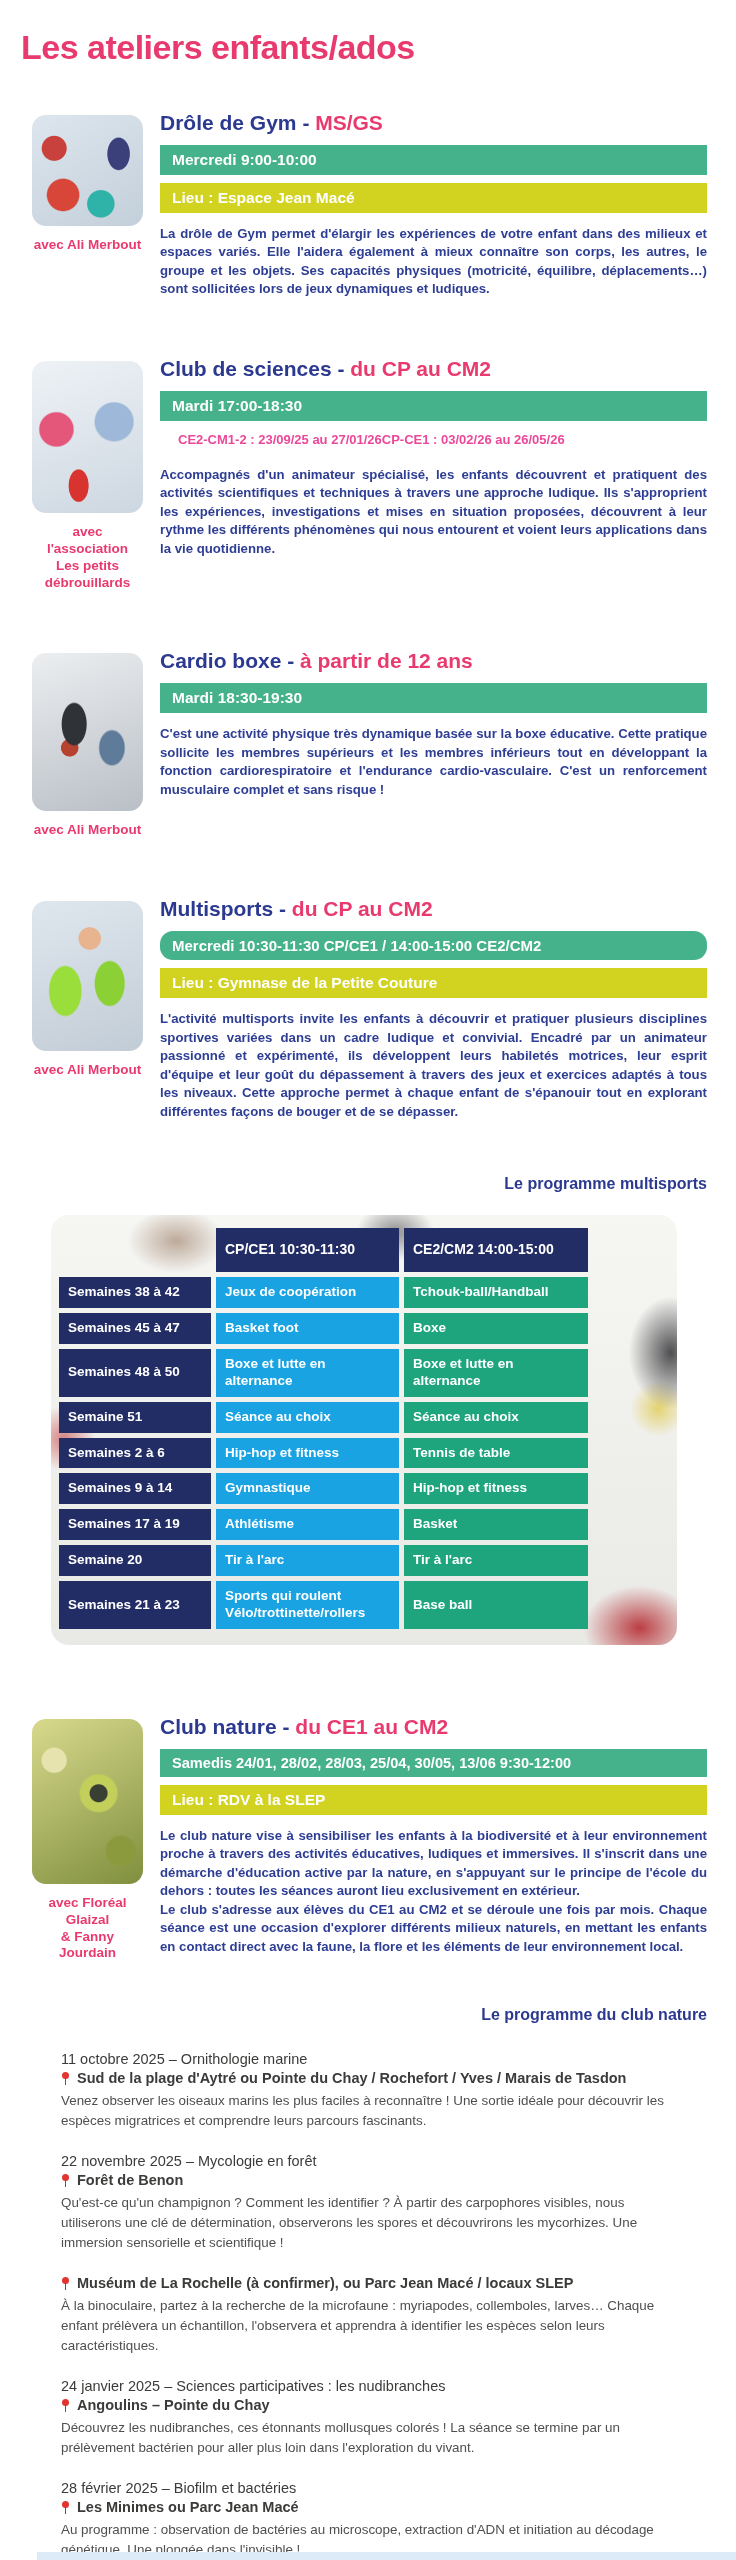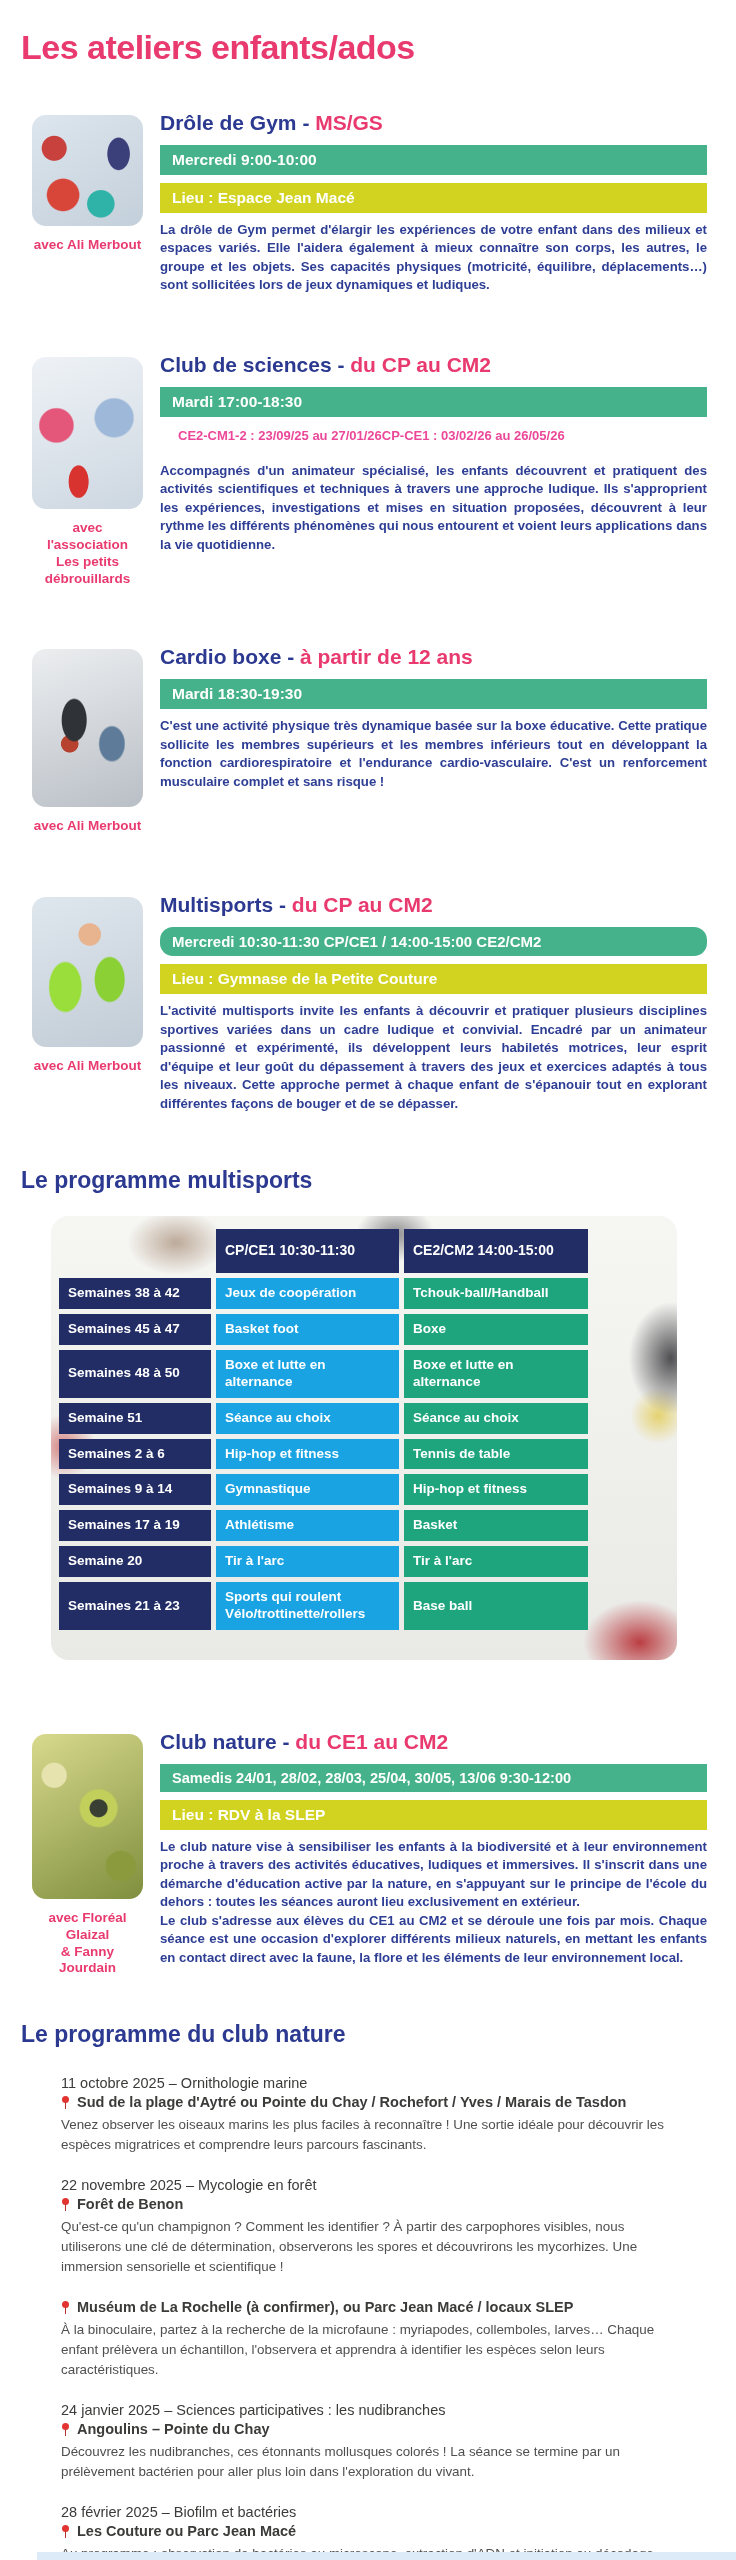--- a/index.html
+++ b/index.html
@@ -41,26 +41,26 @@
       radial-gradient(24px 24px at 80% 80%,#8a9a3c 0 60%,transparent 66%),
       linear-gradient(150deg,#d8d98c,#7f8f3e);}
   .caption{color:#e93a6f;font-weight:bold;font-size:13.5px;line-height:1.25;margin-top:11px;white-space:pre-line;}
   .content-col{flex:1;min-width:0;}
   .sec-title{color:#2b3990;font-size:21px;font-weight:bold;margin:-4px 0 10px 0;}
   .sec-title .accent{color:#e93a6f;}
   .banner{color:#ffffff;font-weight:bold;font-size:15.5px;padding:6px 12px;margin-bottom:8px;}
   .banner.green{background:#45b28c;}
   .banner.yellow{background:#d2d321;}
   .sessions{display:flex;justify-content:flex-start;color:#ec4899;font-weight:bold;font-size:13px;padding:3px 10px 2px 18px;margin-bottom:17px;}
-  .desc{color:#2e3e94;font-weight:bold;font-size:13.2px;line-height:1.4;text-align:justify;margin-top:4px;}
+  .desc{color:#2e3e94;font-weight:bold;font-size:13.2px;line-height:1.4;text-align:justify;margin-top:12px;}
   .desc + .desc{margin-top:0;}
 
   
-  .center-title{color:#2b3990;font-size:23px;font-weight:bold;text-align:left;margin:0 0 22px 0;}
-  .ms-card{width:626px;margin:0 auto 74px auto;border-radius:18px;padding:13px 8px 30px 8px;box-sizing:border-box;
+  .center-title{color:#2b3990;font-size:16px;font-weight:bold;text-align:right;margin:0 0 22px 0;}
+  .ms-card{width:626px;margin:0 auto 74px auto;border-radius:18px;padding:13px 8px 16px 8px;box-sizing:border-box;
       background:
       radial-gradient(70px 46px at 20% 6%,rgba(120,78,46,.45),transparent 70%),
       radial-gradient(46px 46px at 2% 52%,rgba(190,45,45,.55),transparent 70%),
       radial-gradient(60px 80px at 99% 32%,rgba(25,25,30,.75),transparent 70%),
       radial-gradient(40px 40px at 97% 45%,rgba(220,190,30,.6),transparent 70%),
       radial-gradient(80px 60px at 94% 96%,rgba(178,32,38,.85),transparent 70%),
       radial-gradient(56px 40px at 55% 4%,rgba(40,40,48,.5),transparent 70%),
       linear-gradient(180deg,#f6f6f3,#e9e9e6);}
   .ms-grid{display:grid;grid-template-columns:152px 183px 184px;gap:5px;}
   .ms-cell{box-sizing:border-box;padding:7px 9px;font-size:13.5px;font-weight:bold;color:#fff;display:flex;align-items:center;white-space:pre-line;line-height:1.25;}
@@ -242,21 +242,21 @@
             <span class="pin"></span>
             <span>Angoulins – Pointe du Chay</span>
           </div>
         <div class="n-desc">Découvrez les nudibranches, ces étonnants mollusques colorés ! La séance se termine par un prélèvement bactérien pour aller plus loin dans l'exploration du vivant.</div>
       </div>
 
       <div class="n-item">
         <div class="n-head">28 février 2025 – Biofilm et bactéries</div>
         <div class="n-loc">
             <span class="pin"></span>
-            <span>Les Couture ou Parc Jean Macé</span>
+            <span>Les Minimes ou Parc Jean Macé</span>
           </div>
         <div class="n-desc">Au programme : observation de bactéries au microscope, extraction d'ADN et initiation au décodage génétique. Une plongée dans l'invisible !</div>
       </div>
 
     </div>
   </div>
 
   <div class="footer-strip"></div>
 </div>
 

